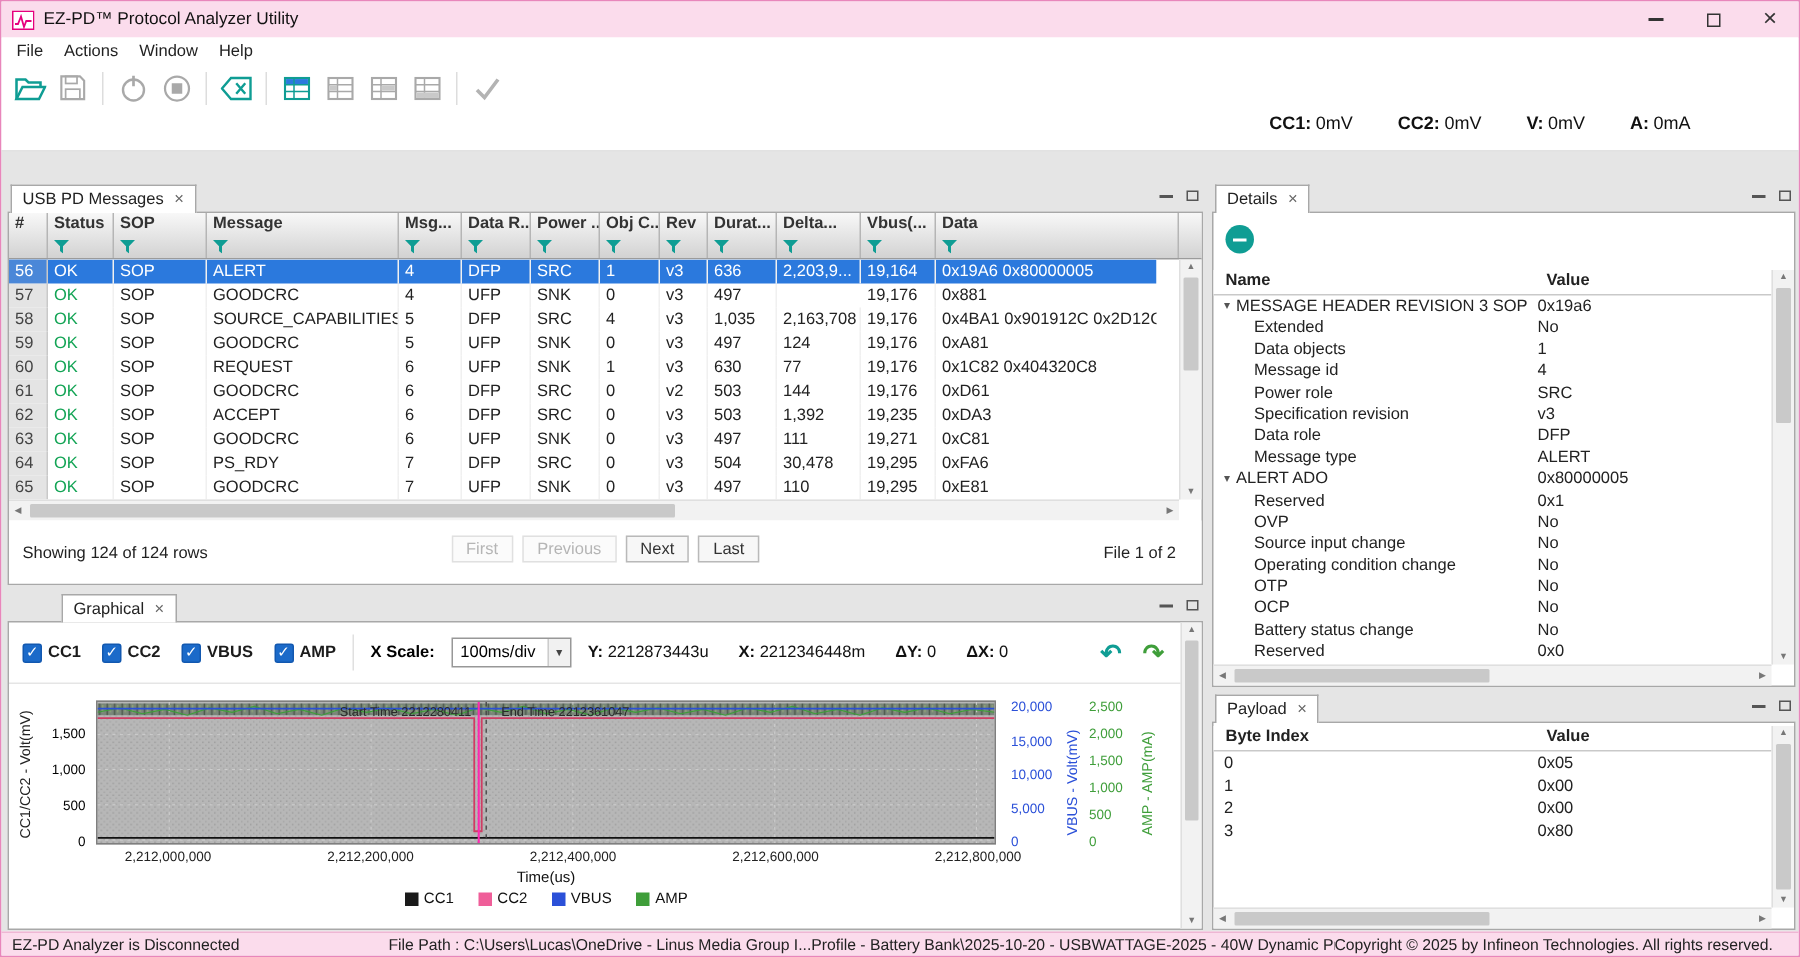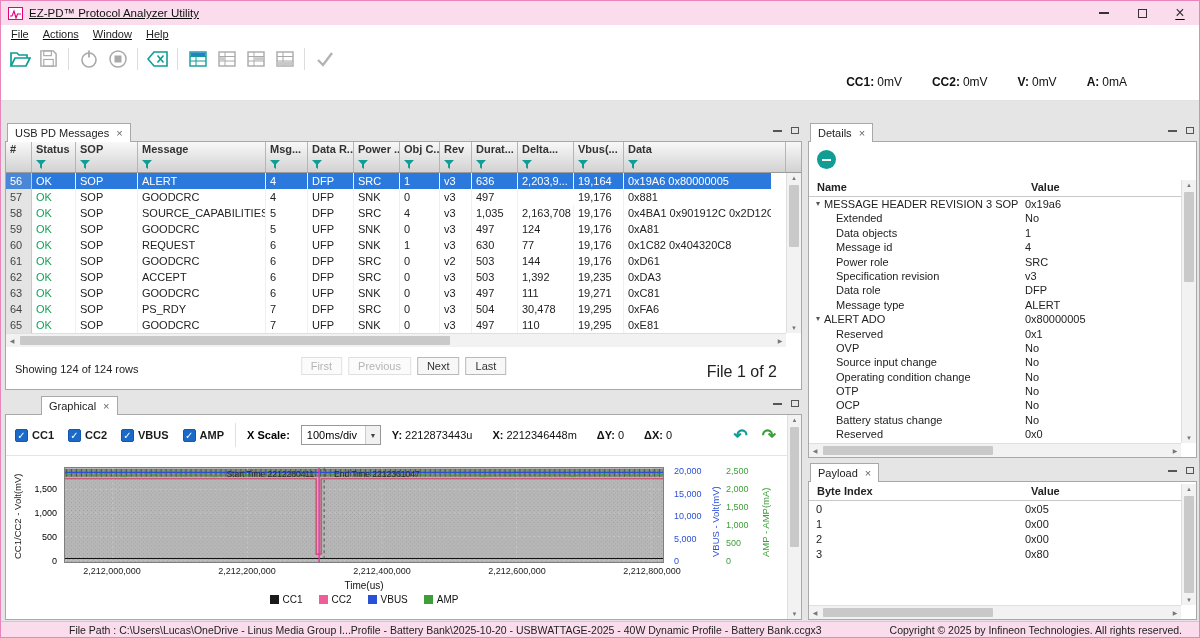--- a/index.html
+++ b/index.html
@@ -1,17 +1,17 @@
 <!DOCTYPE html>
 <html><head>
 <meta charset="utf-8">
 <style>
   * { margin:0; padding:0; box-sizing:border-box; }
   html,body { width:1200px; height:638px; overflow:hidden; font-family:"Liberation Sans",sans-serif; background:#fff; }
-  .window { position:absolute; inset:0; border:1px solid #e886bb; background:#fff;text-decoration:underline; }
+  .window { position:absolute; inset:0; border:1px solid #e886bb; background:#fff; }
 
   
   .titlebar { height:24px; background:#fbdcec; display:flex; align-items:center; padding-left:7px; }
   .app-title { font-size:11.5px; color:#111; margin-left:6px; }
   .win-controls { margin-left:auto; display:flex; height:100%; }
   .win-btn { width:38px; display:flex; align-items:center; justify-content:center; font-size:14px; color:#333; }
   .max-sq { width:9px; height:9px; border:1px solid #333; display:inline-block; }
   .min-bar { width:10px; height:1.5px; background:#333; display:inline-block; }
 
   
@@ -62,21 +62,21 @@
   .sb-arrow { position:absolute; font-size:6px; color:#777; width:100%; text-align:center; }
   .sb-arrow.h { width:12px; height:100%; line-height:14px; }
   .vsb .thumb { position:absolute; left:2px; right:2px; background:#c9c9c9; border-radius:1px; }
   .hsb .thumb { position:absolute; top:2px; bottom:2px; background:#c9c9c9; border-radius:1px; }
 
   .msgs-footer { position:absolute; left:0; right:0; bottom:0; height:42px; background:#fff; }
   .showing { position:absolute; left:9px; top:16px; font-size:11px; color:#222; }
   .pagination { position:absolute; left:50%; transform:translateX(-50%); top:10px; display:flex; gap:6px; }
   .pg-btn { font-size:11px; padding:2px 9px; border:1px solid #b9b9b9; background:#f7f7f7; color:#333; }
   .pg-btn.disabled { color:#b5b5b5; border-color:#e0e0e0; background:#fbfbfb; }
-  .filepage { position:absolute; right:24px; top:16px; font-size:16px; color:#222; }
+  .filepage { position:absolute; right:17px; top:16px; font-size:11px; color:#222; }
 
   
   .gctl { height:41px; border-bottom:1px solid #e5e5e5; display:flex; align-items:center; padding:0 9px; gap:11px; }
   .cb { display:flex; align-items:center; gap:4px; }
   .cb-box { width:13px; height:13px; background:#1b6ac9; border:1px solid #1258b0; color:#fff; font-size:10px; line-height:12px; text-align:center; border-radius:2px; }
   .cb-label { font-size:11px; font-weight:bold; color:#1c1c1c; }
   .vsep { width:1px; height:24px; background:#e0e0e0; }
   .xscale-label { font-size:11px; font-weight:bold; }
   .combo { width:80px; height:20px; border:1px solid #989898; display:flex; align-items:center; font-size:11px; padding-left:5px; background:#fff; }
   .combo-arrow { margin-left:auto; width:15px; height:100%; display:flex; align-items:center; justify-content:center; font-size:7px; color:#444; border-left:1px solid #ccc; background:#f1f1f1; }
@@ -818,17 +818,18 @@
           <span class="sb-arrow h" style="left:0;">◀</span>
           <div class="thumb" style="left:14px;width:170px;"></div>
           <span class="sb-arrow h" style="right:0;">▶</span>
         </div>
       </div>
     </div>
 
   </div>
 
   <div class="statusbar">
+    <span class="sb-left">EZ-PD Analyzer is Disconnected</span>
     <span class="sb-center">File Path : C:\Users\Lucas\OneDrive - Linus Media Group I...Profile - Battery Bank\2025-10-20 - USBWATTAGE-2025 - 40W Dynamic Profile - Battery Bank.ccgx3</span>
     <span class="sb-right">Copyright © 2025 by Infineon Technologies. All rights reserved.</span>
   </div>
 
 </div>
 
 </body></html>

